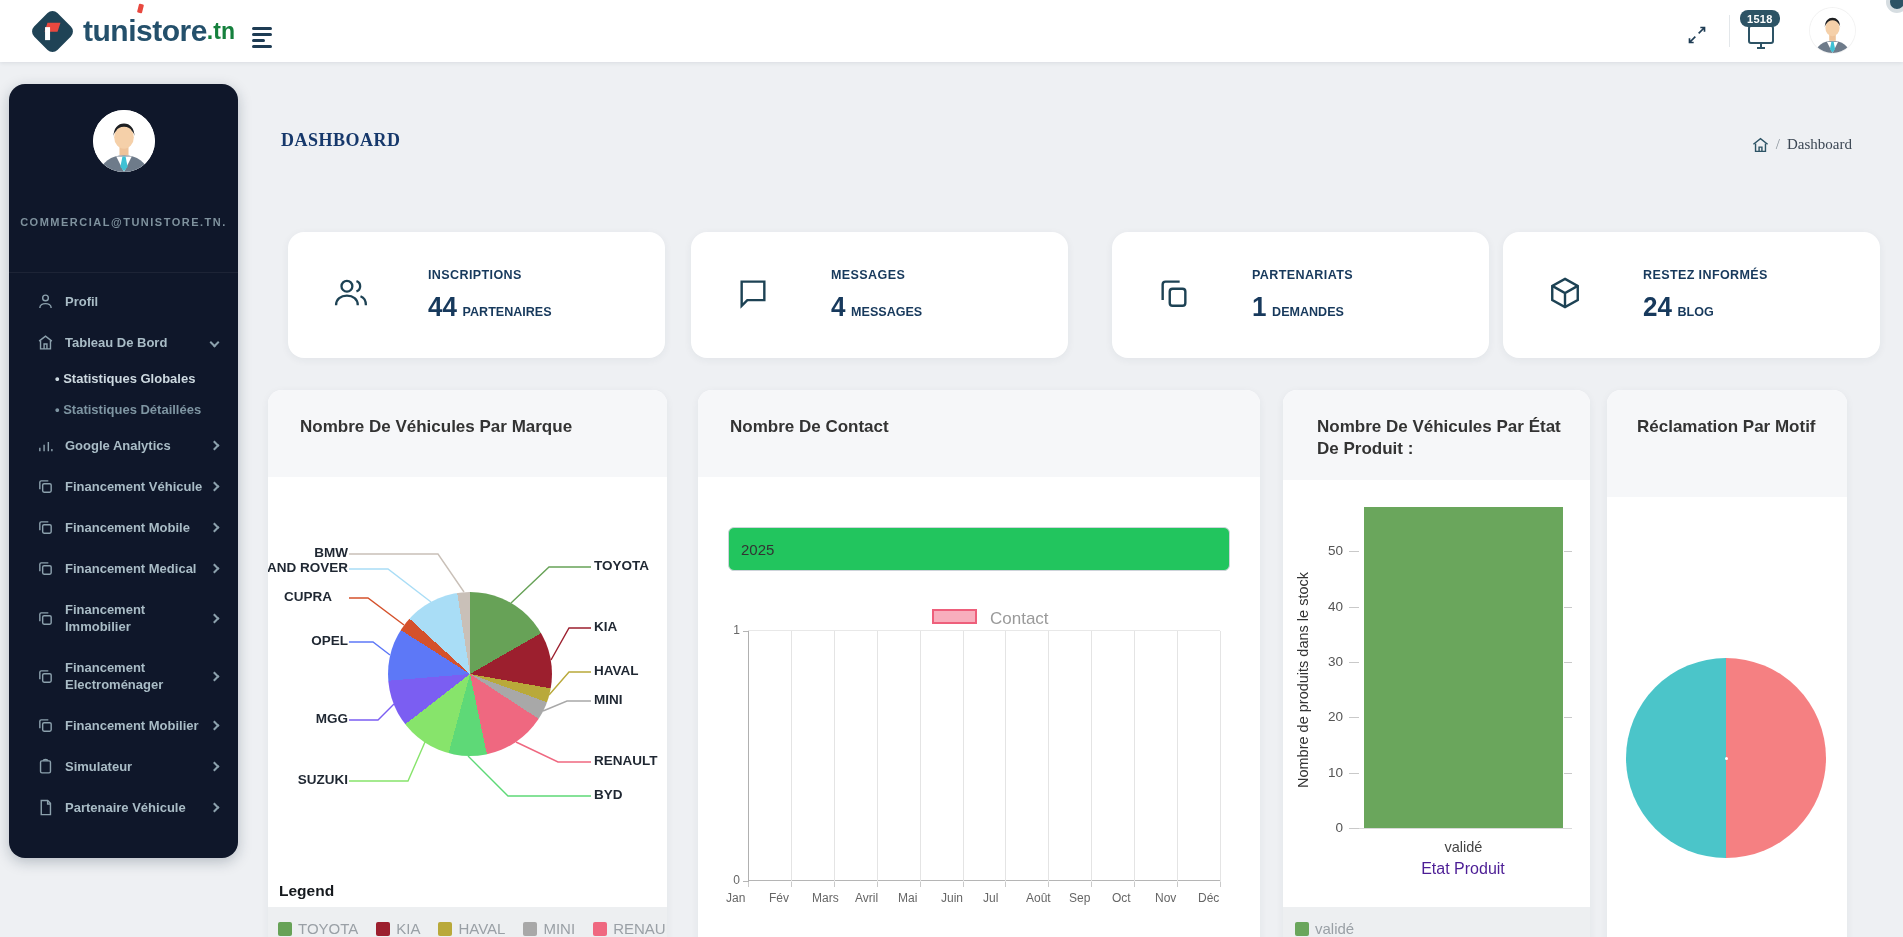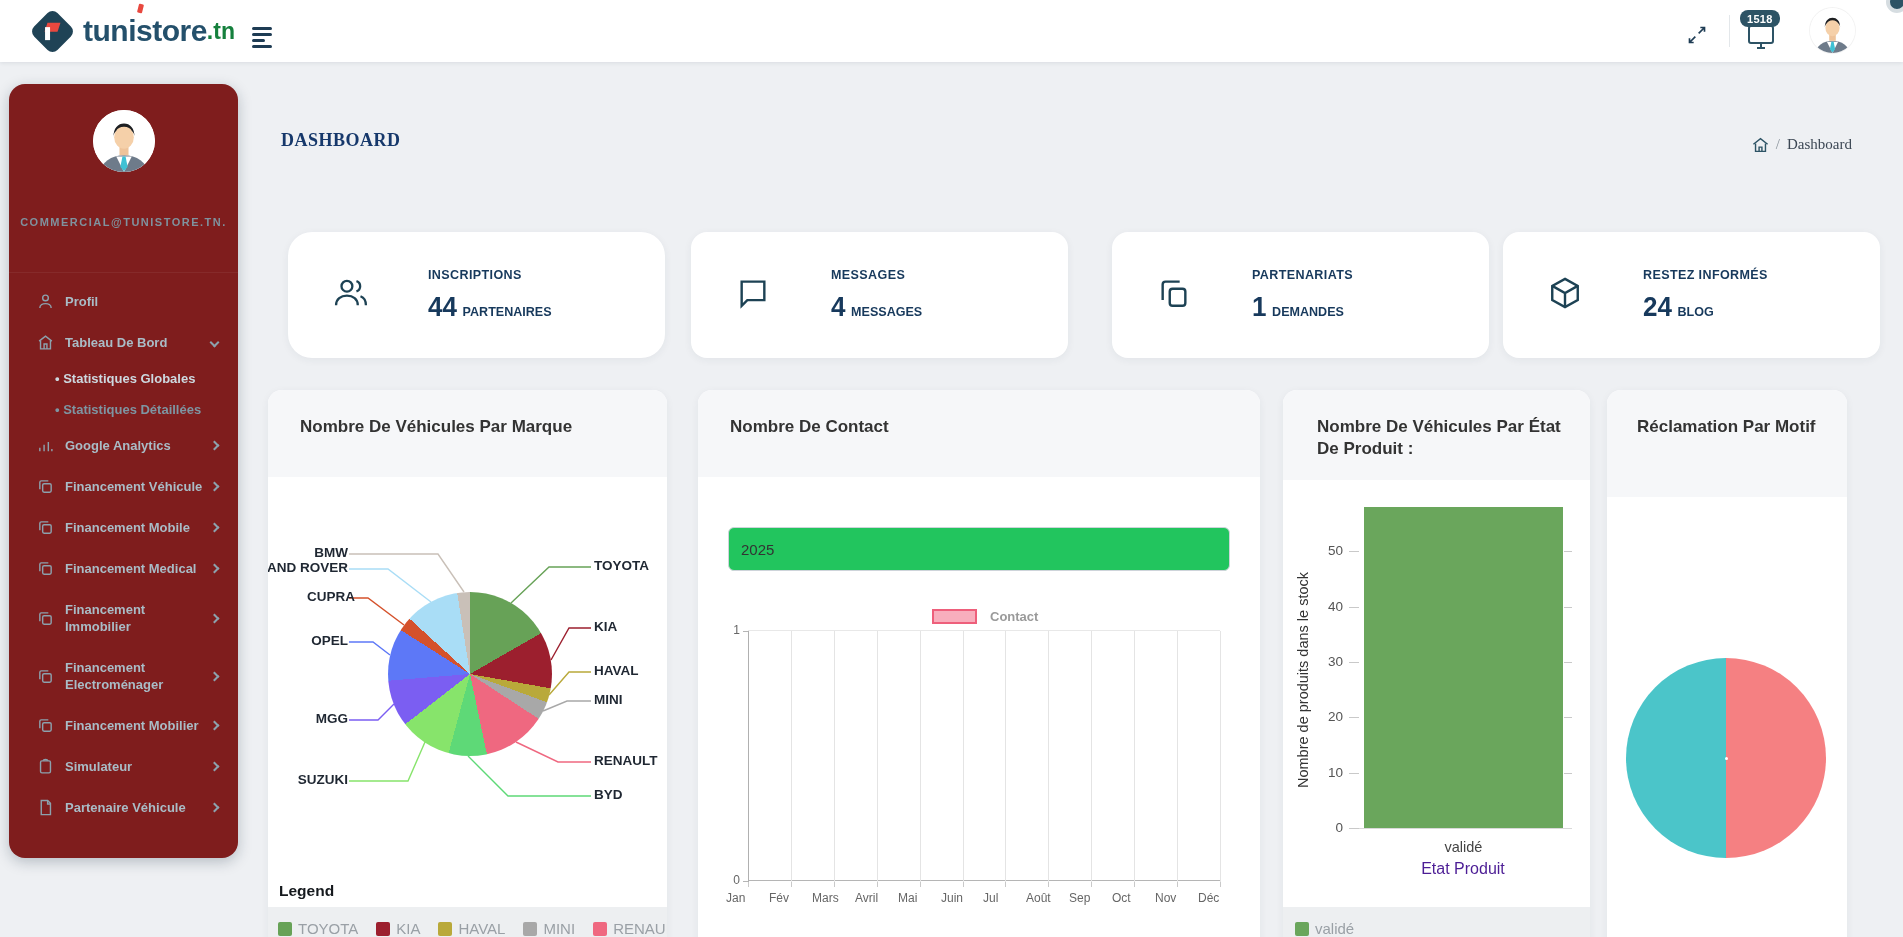--- a/index.html
+++ b/index.html
@@ -28,21 +28,21 @@
   #notif { position:absolute; left:1740px; top:8px; width:48px; height:48px; cursor:pointer; }
   #notif svg { position:absolute; left:6px; top:16px; }
   #notif-badge { position:absolute; left:0; top:2px; background:#2d5365; color:#fff; font-size:11px;
                  font-weight:700; padding:3px 7px 2px; border-radius:8px; letter-spacing:.3px; }
   #header-avatar { position:absolute; left:1810px; top:8px; width:45px; height:45px; border-radius:50%;
                    overflow:hidden; background:#fff; cursor:pointer; box-shadow:0 0 0 1px rgba(0,0,0,.05); }
   #corner-dot { position:absolute; left:1886px; top:-9px; width:22px; height:22px; border-radius:50%;
                 background:#2d5365; border:4px solid #d6dde1; }
 
   
-  #sidebar { position:absolute; left:9px; top:84px; width:229px; height:774px; background:#7f1d1d;
+  #sidebar { position:absolute; left:9px; top:84px; width:229px; height:774px; background:#0f172a;
              border-radius:16px; box-shadow:0 4px 14px rgba(20,40,60,.25); overflow:hidden; }
   .s-avatar { width:62px; height:62px; border-radius:50%; background:#fff; margin:26px auto 0;
               overflow:hidden; }
   .s-email { margin-top:44px; text-align:center; font-size:11px; font-weight:700; letter-spacing:1.5px;
              color:#7f929e; }
   #side-menu { margin-top:44px; border-top:1px solid rgba(255,255,255,.06); padding-top:8px; }
   .s-item { display:flex; align-items:center; padding:12px 20px 12px 28px; cursor:pointer;
             color:#a9bcc6; font-size:13px; font-weight:700; line-height:17px; }
   .s-item svg { flex:0 0 17px; margin-right:11px; }
   .s-label { flex:1 1 auto; }
@@ -97,21 +97,21 @@
   .leg-item { display:flex; align-items:center; gap:6px; flex:0 0 auto; }
   .leg-sq { width:14px; height:14px; border-radius:2px; }
   .leg-txt { font-size:15px; color:#9aa0a6; white-space:nowrap; }
 
   
   #year-input { position:absolute; left:30px; top:137px; width:502px; height:44px; border:1px solid #ced4da;
                 border-radius:6px; padding:0 12px; font-size:15px; color:#333; background:#22c55e;
                 font-family:"Liberation Sans", sans-serif; }
   #line-legend-box { position:absolute; left:234px; top:219px; width:45px; height:15px; background:#f8aebd;
                      border:2px solid #ee5f7b; }
-  #line-legend-label { position:absolute; left:292px; top:219px; font-size:13px; color:#9a9a9a;font-weight:bold; }
+  #line-legend-label { position:absolute; left:292px; top:219px; font-size:17px; color:#9a9a9a; }
   #line-plot { position:absolute; left:50px; top:240px; width:472px; height:251px;
                border-bottom:1px solid #b5b5b5; border-top:1px solid #e8e8e8; }
   .vgrid { position:absolute; top:0; width:1px; height:251px; background:#e4e4e4; }
   .vgrid.first { background:#b0b0b0; }
   .vtick { position:absolute; top:251px; width:1px; height:5px; background:#c9c9c9; }
   .month-label { position:absolute; top:260px; width:44px; text-align:left; font-size:12px; color:#666; }
   .yticklabel { position:absolute; left:22px; width:20px; text-align:right; font-size:12px; color:#666; }
   .ytick-stub { position:absolute; left:45px; width:5px; height:1px; background:#b5b5b5; }
 
   
@@ -284,21 +284,21 @@
     <svg width="17" height="16" viewBox="0 0 24 22" fill="none" stroke="#2d5365" stroke-width="2">
       <path d="M2 10 L12 2 L22 10"></path>
         <path d="M5 9 v11 h14 v-11"></path>
         <path d="M10 20 v-6 h4 v6"></path>
     </svg>
     <span class="sep">/</span>
     <span class="bc-link">Dashboard</span>
   </div>
 
   <div id="stats-row">
-      <div class="stat-card" style="left: 288px; border-radius: 24px;">
+      <div class="stat-card" style="left: 288px;">
         <span class="stat-icon"><svg width="38" height="34" viewBox="0 0 28 24" fill="none" stroke="#1d4254" stroke-width="1.7">
             <circle cx="11" cy="7" r="4"></circle>
             <path d="M3 21 c0-4.5 3.5-7 8-7 s8 2.5 8 7"></path>
             <path d="M18 3.2 a4 4 0 0 1 0 7.6 M21 14.4 c2.6 1 4 3.2 4 6.6"></path>
           </svg></span>
         <span class="stat-text">
           <div class="stat-label">INSCRIPTIONS</div>
           <div class="stat-valrow"><span class="stat-value">44</span><span class="stat-unit">PARTENAIRES</span></div>
         </span>
       </div>
@@ -353,21 +353,21 @@
     <div id="pie1-labels">
         <div class="pie-label" style="top: 168px; left: 326px;">TOYOTA</div>
         <div class="pie-label" style="top: 229px; left: 326px;">KIA</div>
         <div class="pie-label" style="top: 273px; left: 326px;">HAVAL</div>
         <div class="pie-label" style="top: 302px; left: 326px;">MINI</div>
         <div class="pie-label" style="top: 363px; left: 326px;">RENAULT</div>
         <div class="pie-label" style="top: 397px; left: 326px;">BYD</div>
         <div class="pie-label lft" style="top: 382px; right: 319px;">SUZUKI</div>
         <div class="pie-label lft" style="top: 321px; right: 319px;">MGG</div>
         <div class="pie-label lft" style="top: 243px; right: 319px;">OPEL</div>
-        <div class="pie-label lft" style="top: 199px; right: 312px;">CUPRA</div>
+        <div class="pie-label lft" style="top: 199px; right: 335px;">CUPRA</div>
         <div class="pie-label lft" style="top: 170px; right: 319px;">LAND ROVER</div>
         <div class="pie-label lft" style="top: 155px; right: 319px;">BMW</div>
       </div>
     <div id="legend-title">Legend</div>
     <div class="legend-strip" id="legend1">
         <span class="leg-item">
           <span class="leg-sq" style="background:#67a257"></span>
           <span class="leg-txt">TOYOTA</span>
         </span>
         <span class="leg-item">

